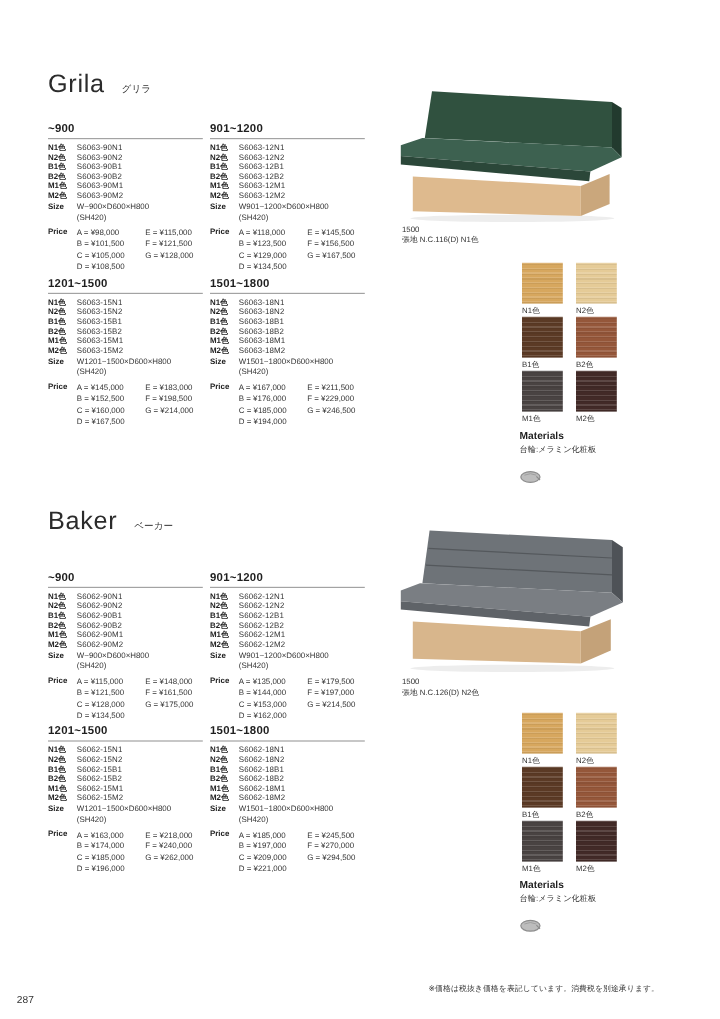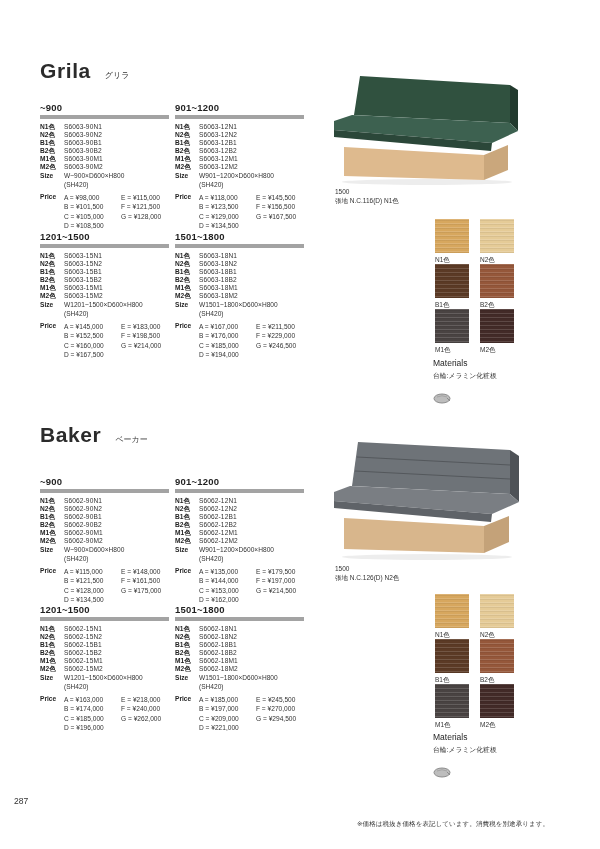--- a/index.html
+++ b/index.html
@@ -3,26 +3,26 @@
 <meta charset="utf-8">
 <style>
   html,body{margin:0;padding:0;}
   body{
     width:600px;height:849px;background:#ffffff;position:relative;overflow:hidden;
     font-family:"Liberation Sans","DejaVu Sans",sans-serif;color:#333;
     -webkit-font-smoothing:antialiased;
   }
   
   .product-heading{position:absolute;left:40px;display:flex;align-items:baseline;}
-  .product-heading .en{font-size:21px;line-height:22px;color:#2b2b2b;letter-spacing:0.6px;font-weight:700;text-align:center;}
+  .product-heading .en{font-size:21px;line-height:22px;color:#2b2b2b;letter-spacing:0.6px;font-weight:400;text-align:center;}
   .product-heading .ja{font-size:8px;color:#333;margin-left:14px;}
   
   .spec-block{position:absolute;width:129px;}
   .spec-title{font-size:9.5px;line-height:11px;font-weight:bold;color:#1f1f1f;letter-spacing:0.2px;
-    padding-bottom:2px;border-bottom:4px solid #a3a3a3;margin-bottom:4px;}
+    padding-bottom:2px;border-bottom:1px solid #a3a3a3;margin-bottom:4px;}
   .spec-row{display:flex;font-size:6.6px;line-height:7.9px;}
   .lbl{font-weight:bold;color:#1f1f1f;width:24px;flex:none;}
   .spec-code{color:#333;letter-spacing:0.1px;white-space:nowrap;}
   .size-row{display:flex;font-size:6.6px;line-height:8.8px;margin-top:2px;}
   .size-value{white-space:nowrap;}
   .price-row{display:flex;font-size:6.6px;margin-top:3px;}
   .price-col{line-height:9.3px;}
   .price-col.c1{width:57px;flex:none;}
   .price-line{white-space:nowrap;}
   
@@ -32,25 +32,25 @@
   
   .swatch-grid{position:absolute;display:grid;grid-template-columns:34px 34px;column-gap:11px;}
   .swatch-cell{width:34px;height:45px;}
   .swatch{width:34px;height:34px;position:relative;}
   .swatch::after{content:"";position:absolute;inset:0;
     background:repeating-linear-gradient(180deg,
       rgba(255,255,255,0.14) 0 1px, rgba(0,0,0,0.06) 1px 2px, rgba(0,0,0,0) 2px 4px);}
   .swatch-label{font-size:6.5px;line-height:9px;margin-top:2px;color:#333;}
   
   .materials{position:absolute;width:140px;}
-  .materials-title{font-size:8.5px;line-height:10px;font-weight:normal;color:#1f1f1f;}
+  .materials-title{font-size:8.5px;line-height:10px;font-weight:bold;color:#1f1f1f;}
   .materials-text{font-size:6.8px;line-height:9px;margin-top:3px;color:#333;}
   .glide{margin-top:10px;}
   
-  .footer-page{position:absolute;left:14px;top:796px;font-size:8.5px;color:#333;}
+  .footer-page{position:absolute;left:14px;top:828px;font-size:8.5px;color:#333;}
   .footnote{position:absolute;left:357px;top:820px;font-size:6.5px;color:#333;letter-spacing:0.1px;}
 </style>
 </head>
 <body>
 
 <div>
 
   <div class="product-heading" style="top:60px;">
     <span class="en">Grila</span>
     <span class="ja">グリラ</span>

